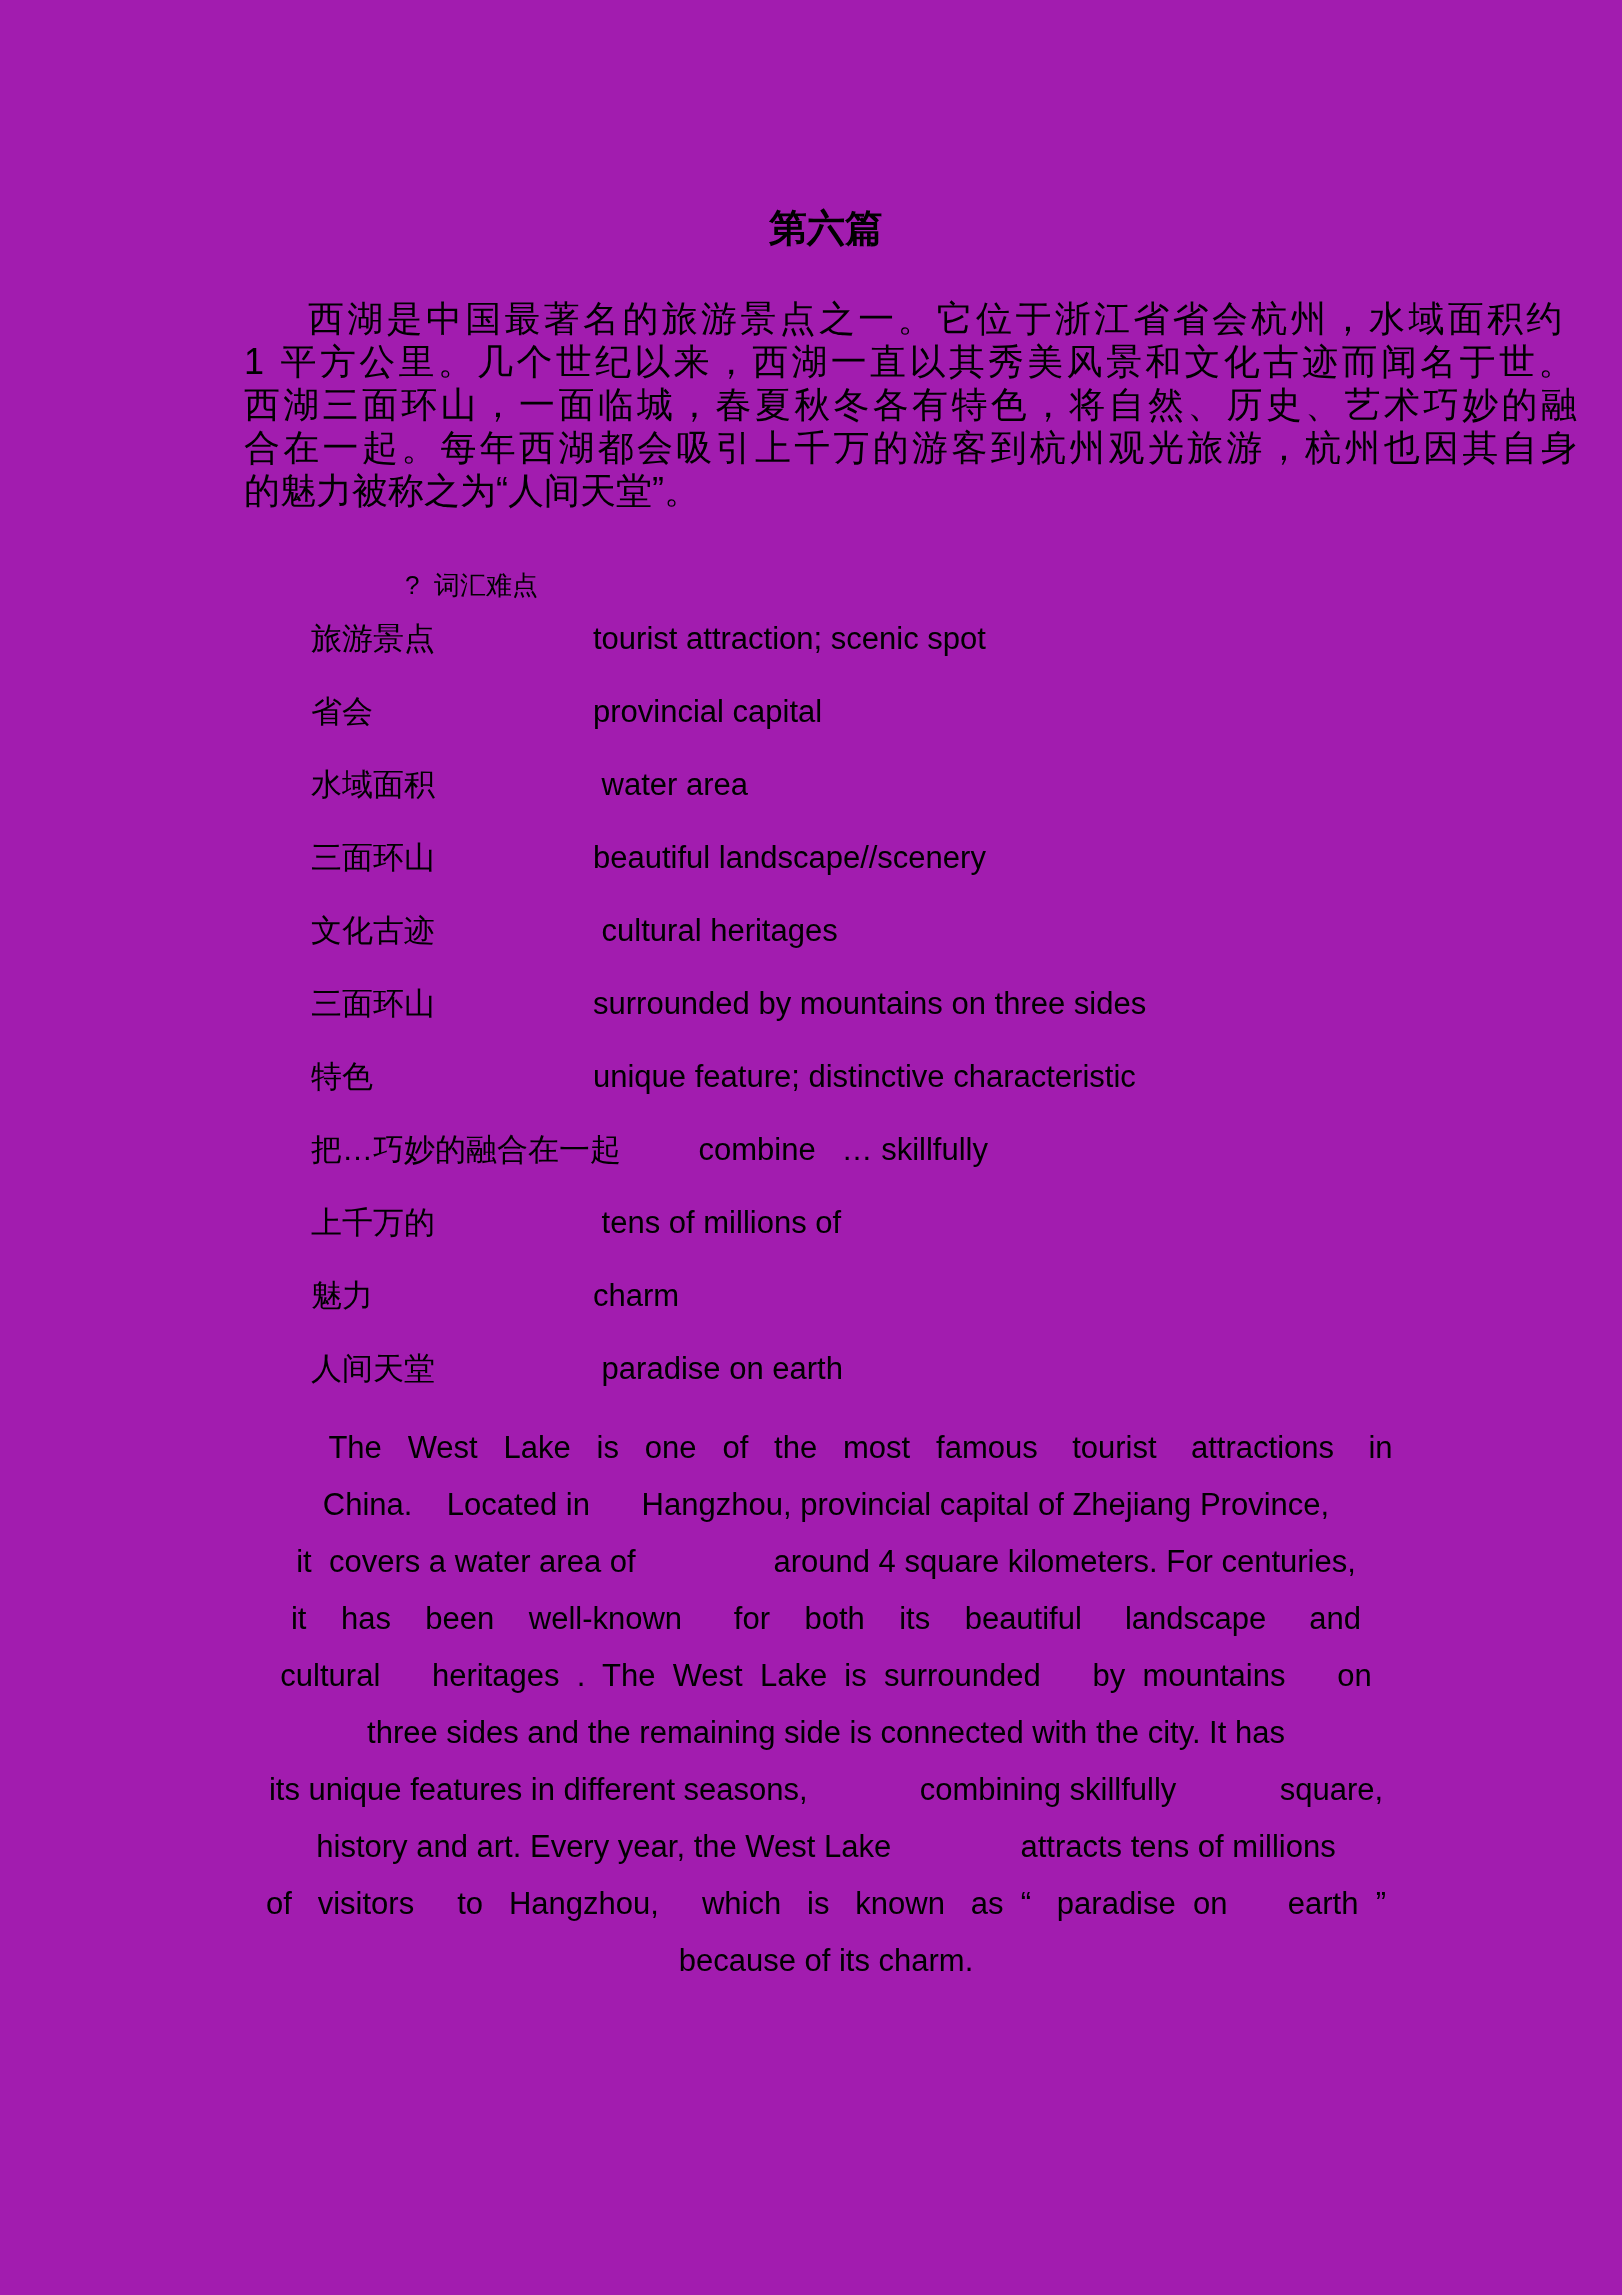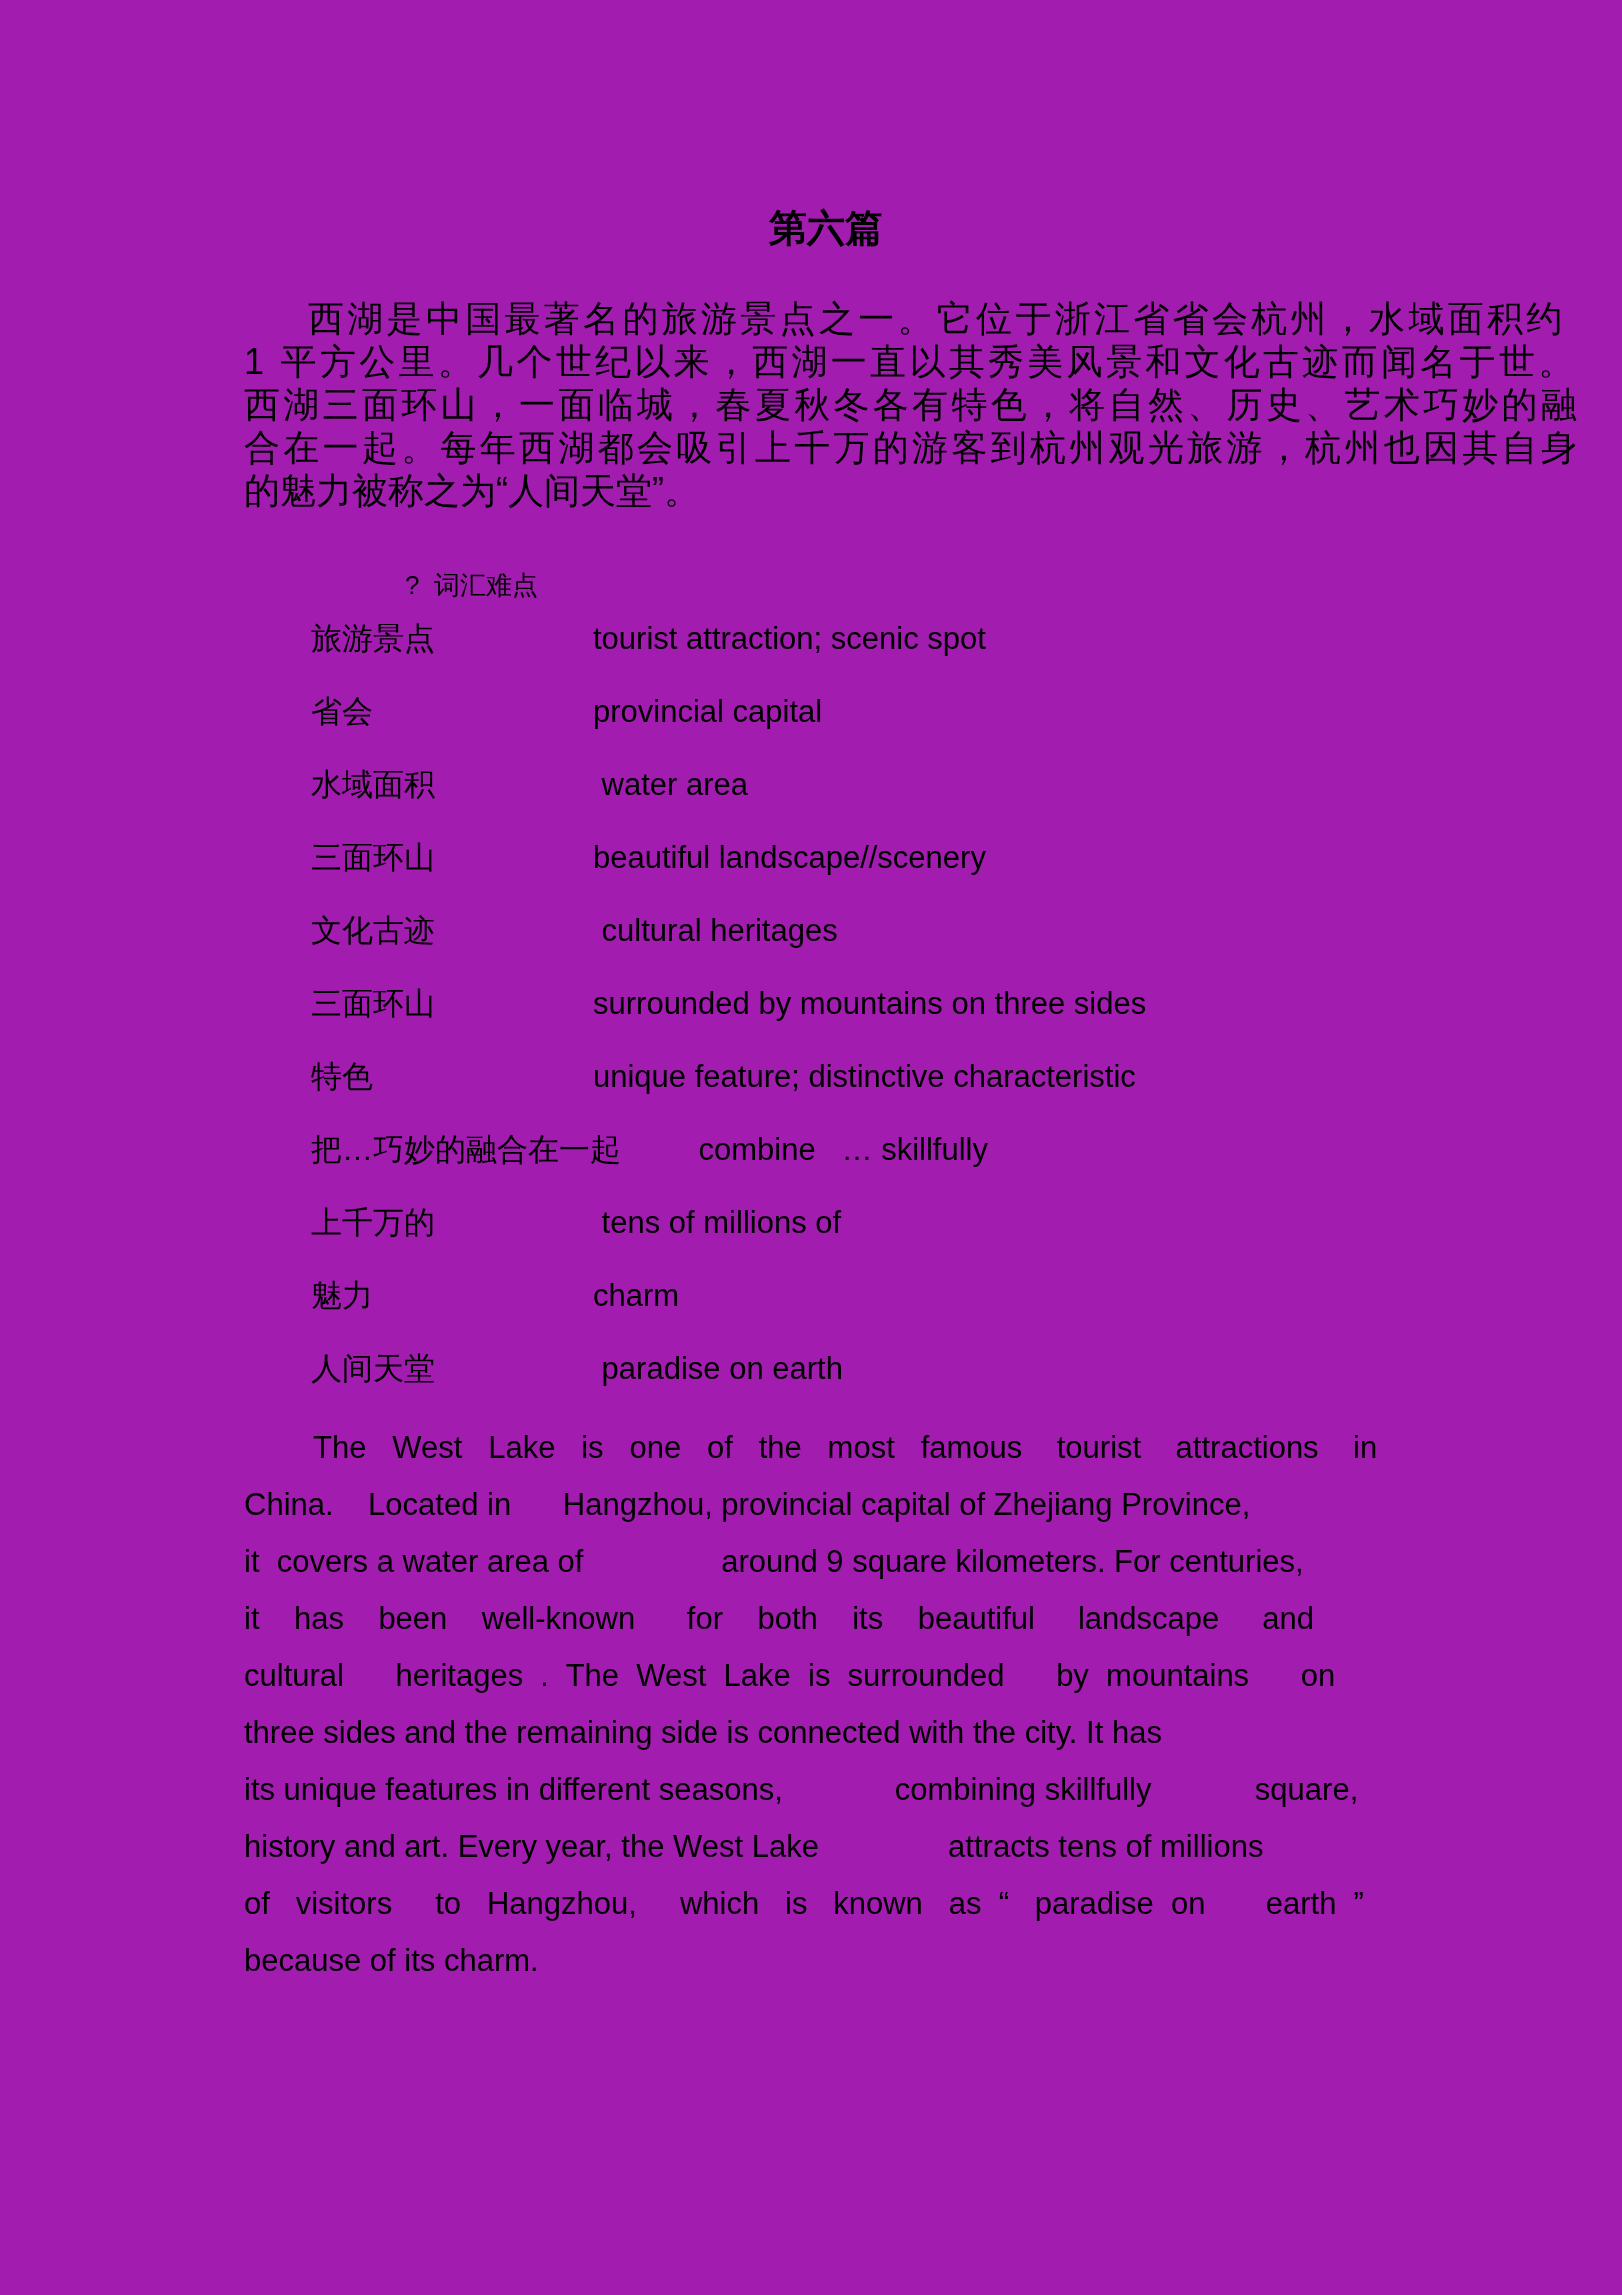--- a/index.html
+++ b/index.html
@@ -81,20 +81,21 @@
   .vocab-trans {
     flex: 1;
     white-space: pre;
   }
   .en-para {
     position: absolute;
     top: 1419px;
     left: 0;
     width: 100%;
     font-size: 31px;
+    text-align: center;
   }
   .en-line {
     height: 57px;
     line-height: 57px;
     white-space: pre;
   }
   .en-line.first { text-indent: 69px; }
 </style>
 </head>
 <body>
@@ -157,21 +158,21 @@
       </div>
       <div class="vocab-row">
         <span class="vocab-term">人间天堂</span>
         <span class="vocab-trans"> paradise on earth</span>
       </div>
     </div>
 
     <div class="en-para">
       <div class="en-line first">The   West   Lake   is   one   of   the   most   famous    tourist    attractions    in</div>
       <div class="en-line">China.    Located in      Hangzhou, provincial capital of Zhejiang Province,</div>
-      <div class="en-line">it  covers a water area of                around 9 square kilometers. For centuries,</div>
+      <div class="en-line">it  covers a water area of                around 4 square kilometers. For centuries,</div>
       <div class="en-line">it    has    been    well-known      for    both    its    beautiful     landscape     and</div>
       <div class="en-line">cultural      heritages  .  The  West  Lake  is  surrounded      by  mountains      on</div>
       <div class="en-line">three sides and the remaining side is connected with the city. It has</div>
       <div class="en-line">its unique features in different seasons,             combining skillfully            square,</div>
       <div class="en-line">history and art. Every year, the West Lake               attracts tens of millions</div>
       <div class="en-line">of   visitors     to   Hangzhou,     which   is   known   as  “   paradise  on       earth  ”</div>
       <div class="en-line">because of its charm.</div>
     </div>
 
   </div>

